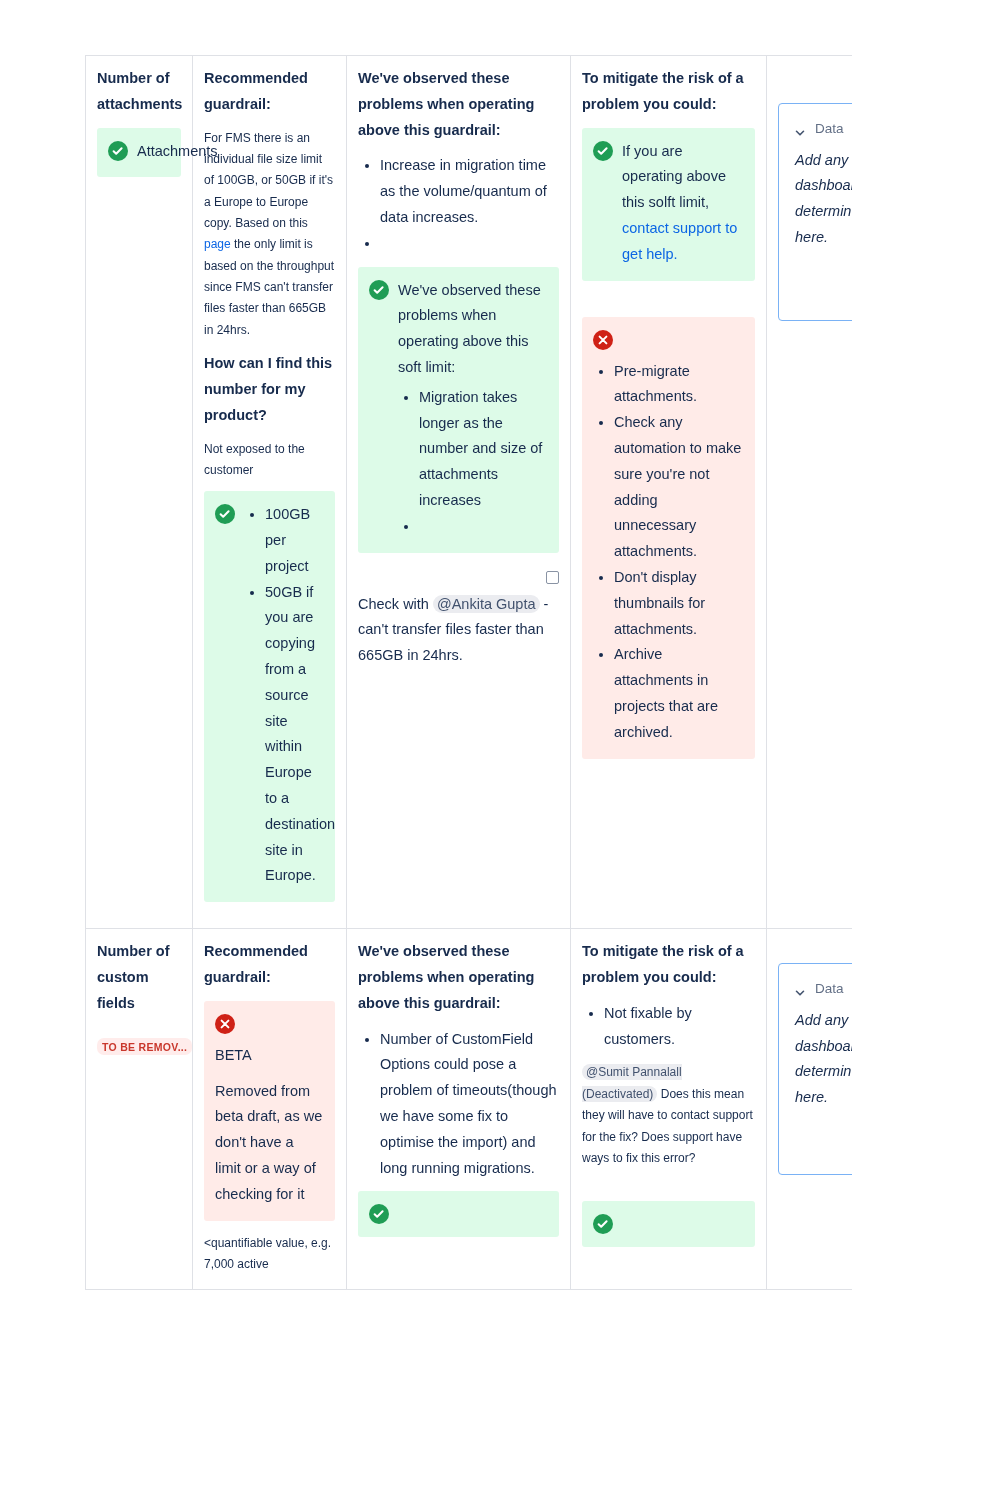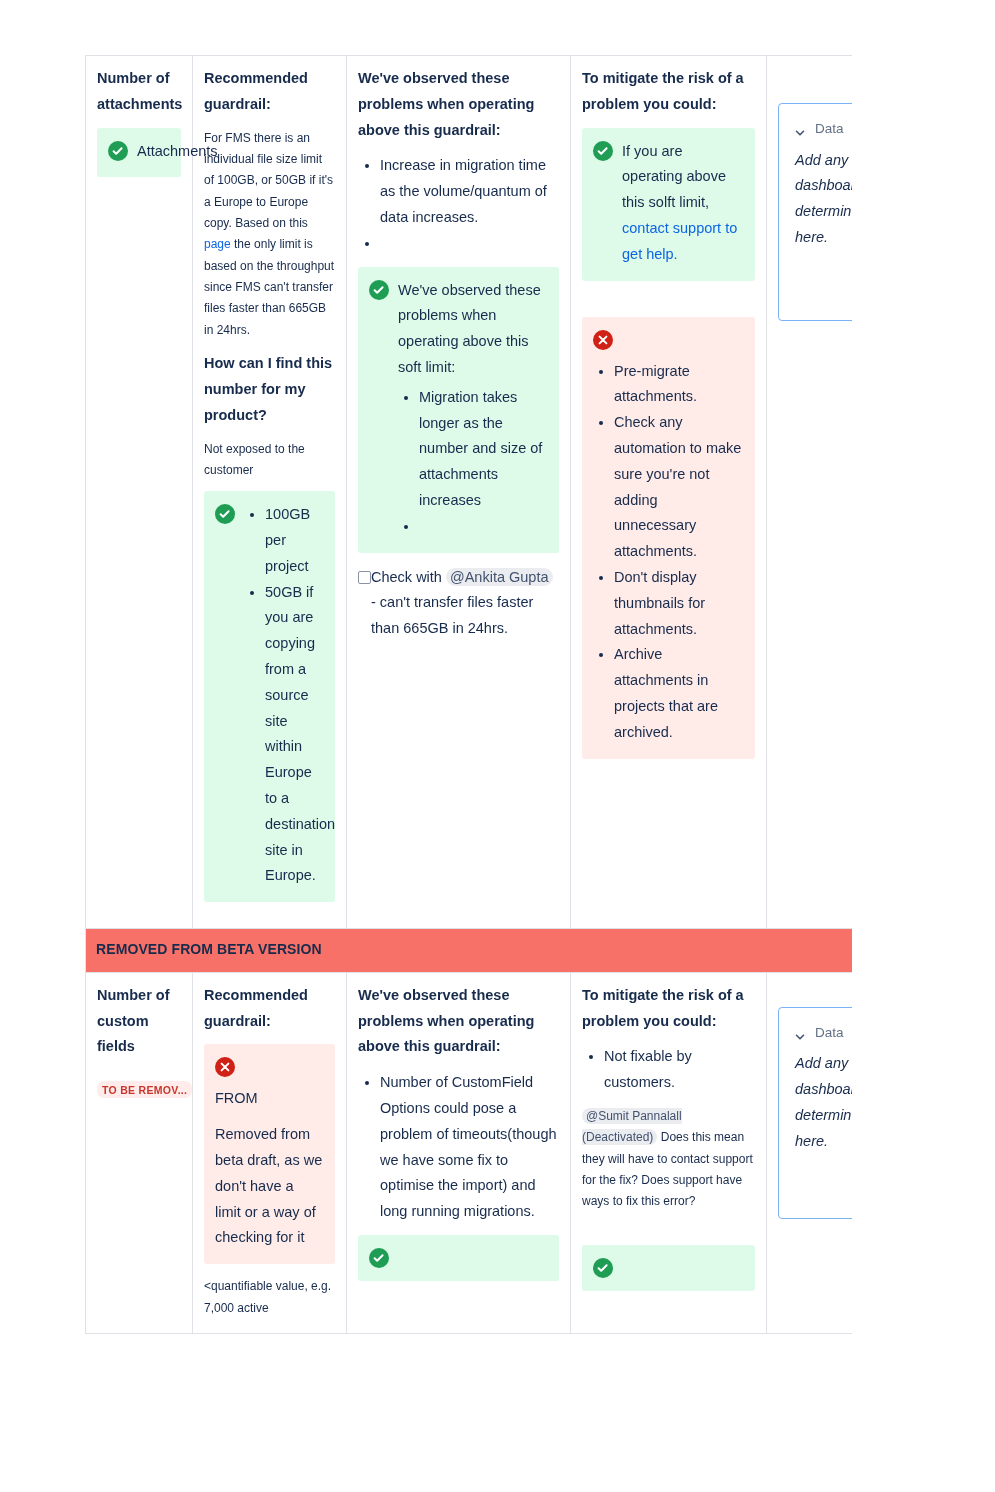--- a/index.html
+++ b/index.html
@@ -91,22 +91,23 @@
     flex: 0 0 20px;
     position: relative;
     margin-top: 2px;
   }
   .icn.ok  { background: #1f9d55; }
   .icn.bad { background: #cf2116; }
   .icn svg { position: absolute; top: 0; left: 0; }
 
   
   .task {
-    display: flex; align-items: flex-start; 
+    display: flex; align-items: flex-end; gap: 8px;
     margin: 0 0 10px 0;
+    flex-direction: column;
   }
   .task .cbx {
     width: 13px; height: 13px; flex: 0 0 13px;
     border: 1.5px solid #8993a4;
     border-radius: 2px;
     background: #fff;
     margin-top: 6px;
   }
   .task .ttxt {
     font-size: 14.5px; color: #172b4d; line-height: 1.78;
@@ -282,43 +283,38 @@
                     <path d="M1.5 3.3L5 6.8l3.5-3.5" stroke="#44546f" stroke-width="1.6" fill="none" stroke-linecap="round" stroke-linejoin="round"></path>
                   </svg>
           </span>
           <span class="dlabel">Data</span>
         </div>
         <p class="dbtext">Add any tickets, pages or dashboards used to determine the guardrail here.</p>
       </div>
     </td>
   </tr>
 
-  <tr>
-    <td class="banner" colspan="5">
-      <div class="bannertext">REMOVED FROM BETA VERSION</div>
-    </td>
-  </tr>
 
   <tr>
 
     <td>
       <div class="hd">Number of custom fields</div>
       <span class="lozenge">TO BE REMOV...</span>
     </td>
 
     <td>
       <div class="hd">Recommended guardrail:</div>
       <div class="panel error">
         <span class="icn bad">
           <svg width="20" height="20" viewBox="0 0 20 20">
                   <path d="M6.6 6.6l6.8 6.8M13.4 6.6l-6.8 6.8" stroke="#fff" stroke-width="2" fill="none" stroke-linecap="round"></path>
                 </svg>
         </span>
         <div class="pbody">
-          <p>FROM</p>
+          <p>BETA</p>
           <p style="margin-top:10px">Removed from beta draft, as we don't have a limit or a way of checking for it</p>
         </div>
       </div>
       <p class="bodytext">&lt;quantifiable value, e.g. 7,000 active</p>
     </td>
 
     <td>
       <div class="hd">We've observed these problems when operating above this guardrail:</div>
       <ul class="bl">
         <li>Number of CustomField Options could pose a problem of timeouts(though we have some fix to optimise the import) and long running migrations.</li>

